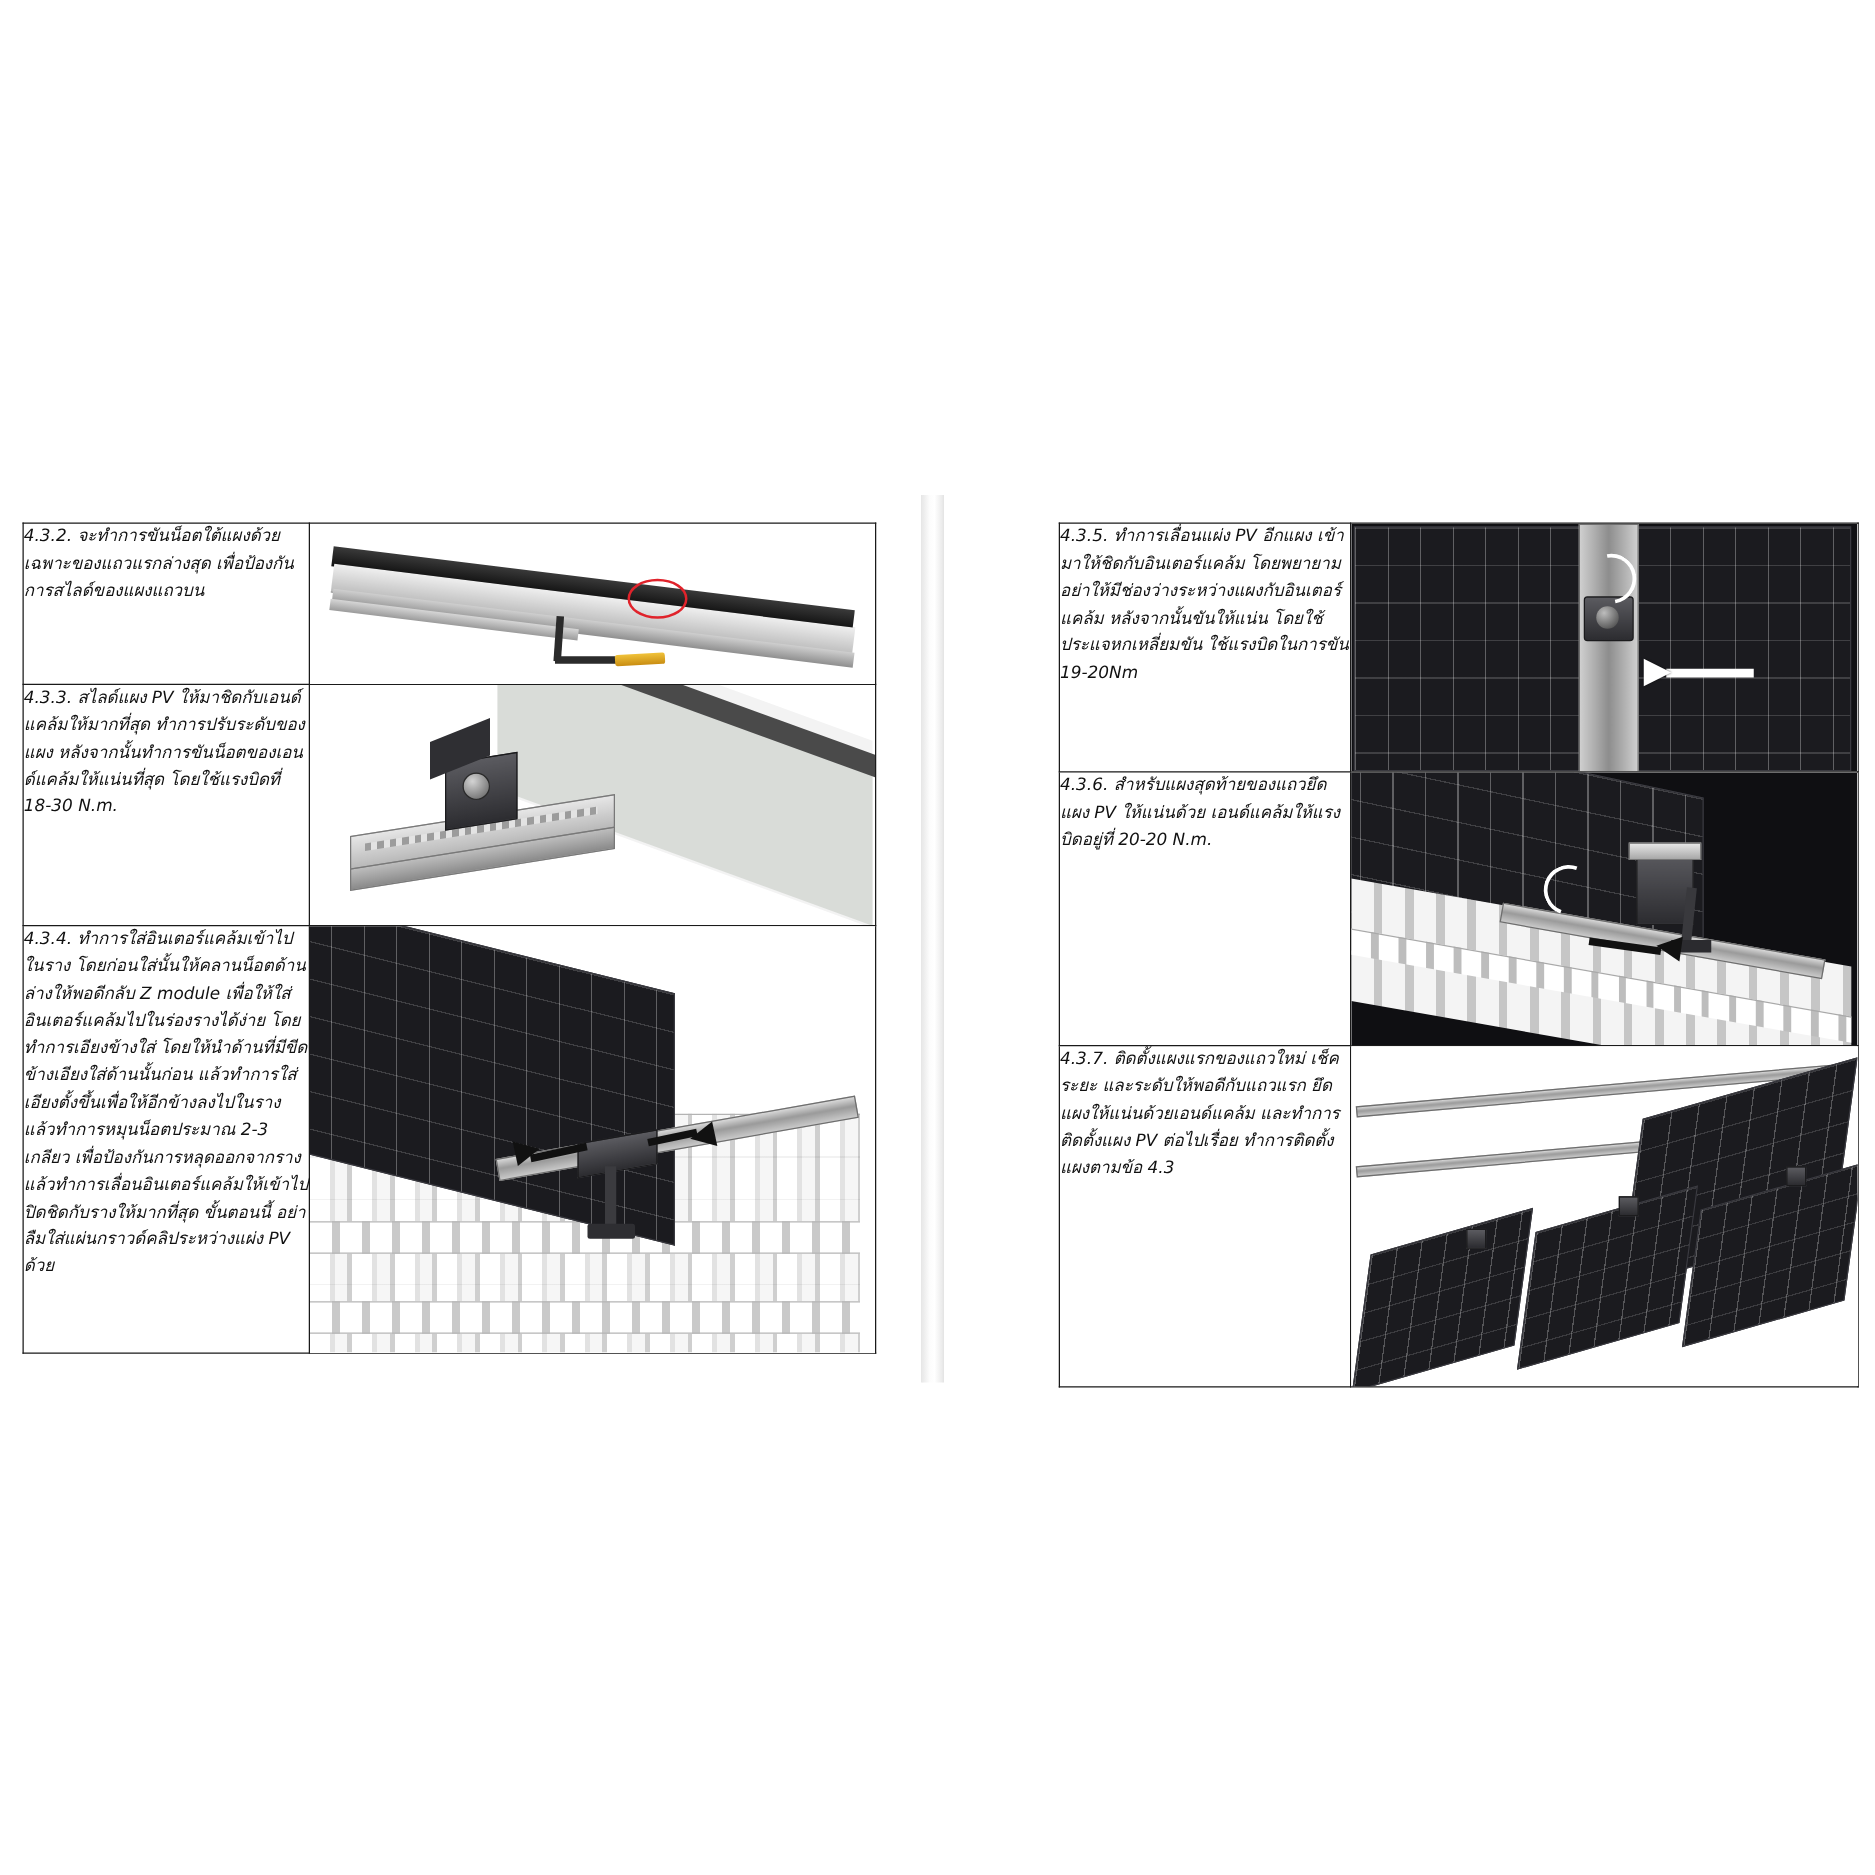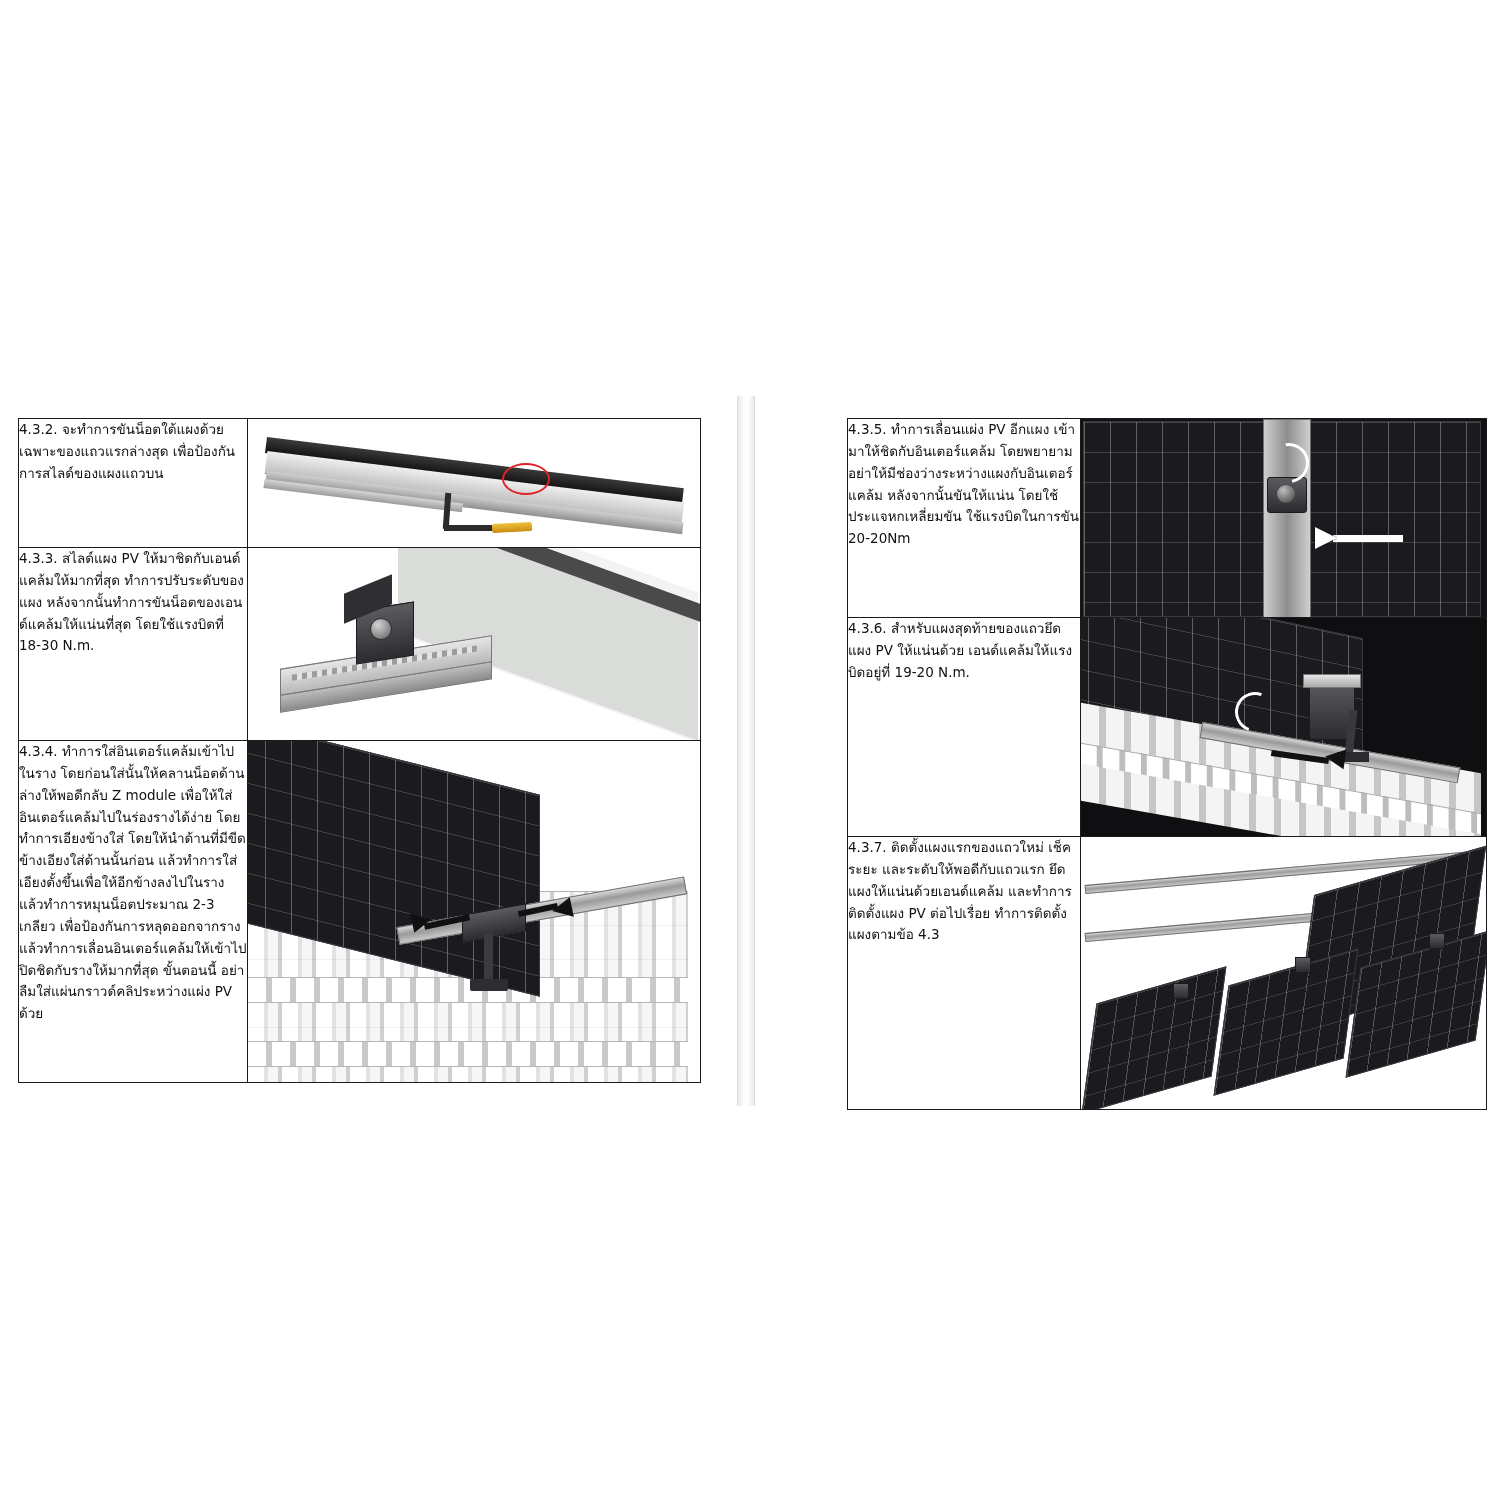--- a/index.html
+++ b/index.html
@@ -32,20 +32,21 @@
     height: 710px;
     background: linear-gradient(to right, #e9e9e9 0%, #fcfcfc 35%, #ffffff 60%, #eaeaea 100%);
     border-left: 1px solid #e0e0e0;
     border-right: 1px solid #dddddd;
   }
 
   .doc-table {
     position: absolute;
     border-collapse: collapse;
     table-layout: fixed;
+    font-style: italic;
   }
   .doc-table.left {
     left: 18px;
     top: 418px;
     width: 683px;
   }
   .doc-table.right {
     left: 847px;
     top: 418px;
     width: 640px;
@@ -236,21 +237,21 @@
           <div class="arrow-black" style="left:304px;top:158px;transform:rotate(-12deg);"></div>
         </div>
       </td>
     </tr>
   </tbody>
     </table>
 
   <table class="doc-table right">
     <tbody>
         <tr>
-      <td class="cell-text">4.3.5. ทำการเลื่อนแผ่ง PV อีกแผง เข้ามาให้ชิดกับอินเตอร์แคล้ม โดยพยายามอย่าให้มีช่องว่างระหว่างแผงกับอินเตอร์แคล้ม หลังจากนั้นขันให้แน่น โดยใช้ประแจหกเหลี่ยมขัน ใช้แรงบิดในการขัน 20-20Nm</td>
+      <td class="cell-text">4.3.5. ทำการเลื่อนแผ่ง PV อีกแผง เข้ามาให้ชิดกับอินเตอร์แคล้ม โดยพยายามอย่าให้มีช่องว่างระหว่างแผงกับอินเตอร์แคล้ม หลังจากนั้นขันให้แน่น โดยใช้ประแจหกเหลี่ยมขัน ใช้แรงบิดในการขัน 19-20Nm</td>
       <td class="cell-img" style="height:198px;">
         <div class="figure" style="background:#111114;">
 
           <div class="panel-dark" style="left:2px;top:2px;width:180px;height:194px;">
             <div class="cellgrid"></div>
           </div>
           <div class="panel-dark" style="left:228px;top:2px;width:170px;height:194px;">
             <div class="cellgrid"></div>
           </div>
           <div class="rail" style="left:182px;top:0;width:46px;height:198px;background:linear-gradient(to right,#cfcfcf,#8d8d8d 50%,#cfcfcf);"></div>
@@ -259,21 +260,21 @@
           <div style="position:absolute;left:196px;top:66px;width:18px;height:18px;border-radius:50%;background:radial-gradient(circle at 35% 30%,#bdbdbd,#3a3a3a);"></div>
 
           <div class="rot-arrow" style="left:188px;top:24px;width:34px;height:34px;"></div>
 
           <div class="arrow-bar-white" style="left:252px;top:116px;width:70px;"></div>
           <div class="arrow-white" style="left:234px;top:108px;transform:rotate(180deg);"></div>
         </div>
       </td>
     </tr>
     <tr>
-      <td class="cell-text">4.3.6. สำหรับแผงสุดท้ายของแถวยึดแผง PV ให้แน่นด้วย เอนด์แคล้มให้แรงบิดอยู่ที่ 19-20 N.m.</td>
+      <td class="cell-text">4.3.6. สำหรับแผงสุดท้ายของแถวยึดแผง PV ให้แน่นด้วย เอนด์แคล้มให้แรงบิดอยู่ที่ 20-20 N.m.</td>
       <td class="cell-img" style="height:218px;">
         <div class="figure" style="background:#0f0f12;">
 
           <div class="panel-dark" style="left:-20px;top:-12px;width:300px;height:180px;transform:skewY(12deg);">
             <div class="cellgrid"></div>
           </div>
 
           <div style="position:absolute;left:0;top:120px;width:400px;height:98px;background:repeating-linear-gradient(to right,#f4f4f4 0 18px,#c6c6c6 18px 25px);transform:skewY(10deg);"></div>
           <div style="position:absolute;left:0;top:160px;width:400px;height:20px;background:repeating-linear-gradient(to right,#ffffff 0 16px,#bdbdbd 16px 22px);border-top:1px solid #a9a9a9;transform:skewY(10deg);"></div>
 

